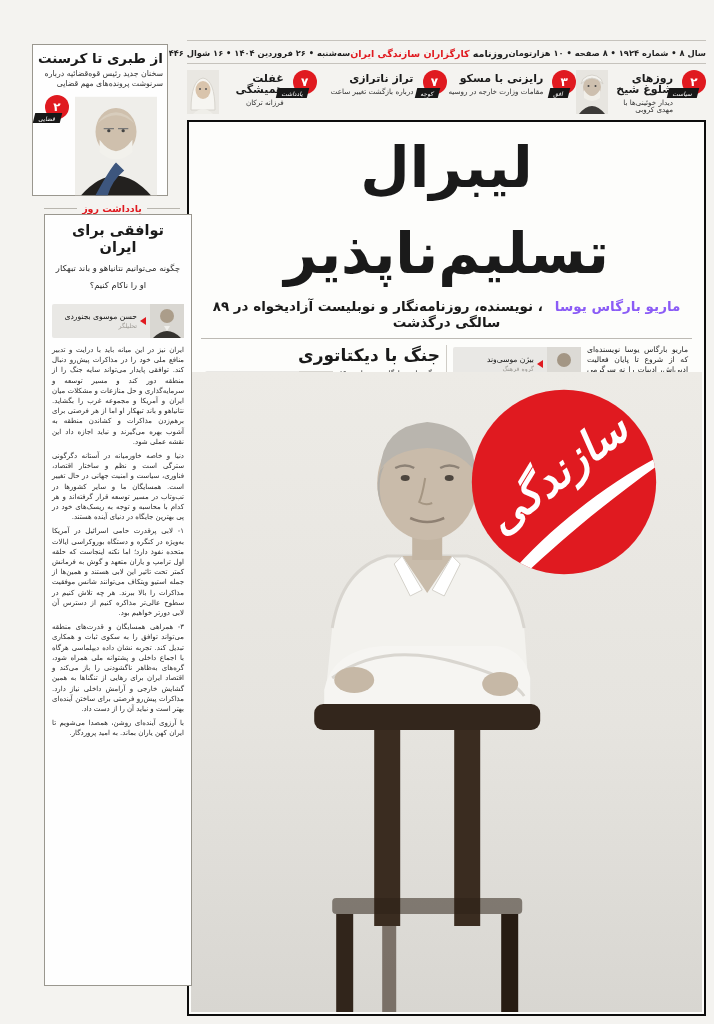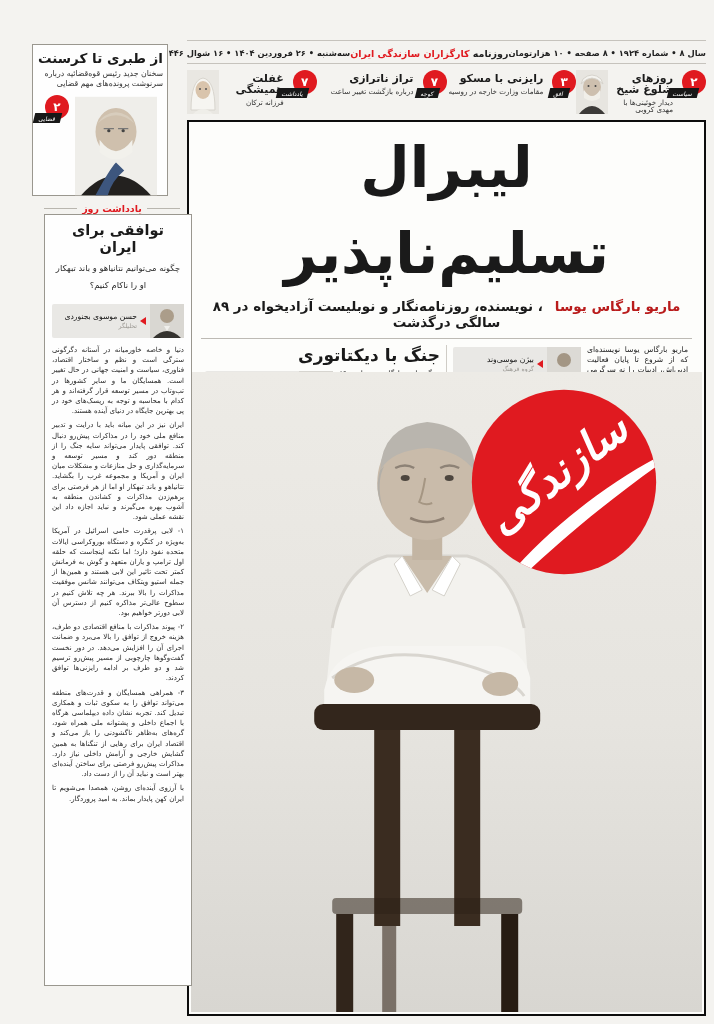--- a/index.html
+++ b/index.html
@@ -71,21 +71,21 @@
   .teaser .ts{font-size:7.2px;color:#333;display:block;margin-top:4px;}
   .teaser .tph{width:32px;height:44px;flex:0 0 32px;margin-right:2px;}
 
   
   #main-frame{
     position:absolute;right:8px;top:120px;width:519px;height:896px;
     border:2.5px solid #0d0d0d;background:#fdfdfb;box-sizing:border-box;
   }
   #headline{font-size:57px;font-weight:900;text-align:center;margin-top:2px;letter-spacing:-1px;line-height:86px;}
   #subhead{font-size:13.5px;font-weight:bold;text-align:center;margin-top:2px;}
-  #subhead .red{color:#b91c1c;margin-left:12px;}
+  #subhead .red{color:#8b5cf6;margin-left:12px;}
   #main-rule{margin:8px 12px 0 12px;height:1px;background:#bdbab4;}
 
   #cols{display:flex;direction:rtl;margin:6px 10px 0 10px;height:134px;}
   .col{flex:1;padding:0 6px;direction:rtl;}
   .col + .col{border-left:0;border-right:1px solid #cfccc6;}
   .col .ct{font-size:17px;font-weight:900;margin:0 0 4px 0;}
   .col .body{font-size:7.6px;line-height:10.1px;text-align:justify;color:#222;}
   .col .author-chip{float:left;width:128px;margin:2px 6px 3px 0;}
   .col .more{clear:both;font-size:7.4px;font-weight:bold;text-align:left;margin-top:3px;}
   .col .more .bar{color:#e01a20;font-weight:bold;}
@@ -320,20 +320,19 @@
       <path d="M3 34 Q17 20 31 34 Z" fill="#35332f"></path>
       <path d="M14 22 L17 27 L20 22 Z" fill="#f0efec"></path>
     </svg>
     <span class="mark"></span>
     <span class="who">
       <span class="nm">حسن موسوی بجنوردی</span>
       <span class="rl">تحلیلگر</span>
     </span>
   </div>
   <div class="body">
+    <p>ایران نیز در این میانه باید با درایت و تدبیر منافع ملی خود را در مذاکرات پیش‌رو دنبال کند. توافقی پایدار می‌تواند سایه جنگ را از منطقه دور کند و مسیر توسعه و سرمایه‌گذاری و حل منازعات و مشکلات میان ایران و آمریکا و مجموعه غرب را بگشاید. نتانیاهو و باند تبهکار او اما از هر فرصتی برای برهم‌زدن مذاکرات و کشاندن منطقه به آشوب بهره می‌گیرند و نباید اجازه داد این نقشه عملی شود.</p>
     <p>دنیا و خاصه خاورمیانه در آستانه دگرگونی سترگی است و نظم و ساختار اقتصاد، فناوری، سیاست و امنیت جهانی در حال تغییر است. همسایگان ما و سایر کشورها در تب‌وتاب در مسیر توسعه قرار گرفته‌اند و هر کدام با محاسبه و توجه به ریسک‌های خود در پی بهترین جایگاه در دنیای آینده هستند.</p>
-    <p>ایران نیز در این میانه باید با درایت و تدبیر منافع ملی خود را در مذاکرات پیش‌رو دنبال کند. توافقی پایدار می‌تواند سایه جنگ را از منطقه دور کند و مسیر توسعه و سرمایه‌گذاری و حل منازعات و مشکلات میان ایران و آمریکا و مجموعه غرب را بگشاید. نتانیاهو و باند تبهکار او اما از هر فرصتی برای برهم‌زدن مذاکرات و کشاندن منطقه به آشوب بهره می‌گیرند و نباید اجازه داد این نقشه عملی شود.</p>
     <p>۱- لابی پرقدرت حامی اسرائیل در آمریکا به‌ویژه در کنگره و دستگاه بوروکراسی ایالات متحده نفوذ دارد؛ اما نکته اینجاست که حلقه اول ترامپ و یاران متعهد و گوش به فرمانش کمتر تحت تاثیر این لابی هستند و همین‌ها از جمله استیو ویتکاف می‌توانند شانس موفقیت مذاکرات را بالا ببرند. هر چه تلاش کنیم در سطوح عالی‌تر مذاکره کنیم از دسترس آن لابی دورتر خواهیم بود.</p>
-    <p>۲- پیوند مذاکرات با منافع اقتصادی دو طرف، هزینه خروج از توافق را بالا می‌برد و ضمانت اجرای آن را افزایش می‌دهد. در دور نخست گفت‌وگوها چارچوبی از مسیر پیش‌رو ترسیم شد و دو طرف بر ادامه رایزنی‌ها توافق کردند.</p>
     <p>۳- همراهی همسایگان و قدرت‌های منطقه می‌تواند توافق را به سکوی ثبات و همکاری تبدیل کند. تجربه نشان داده دیپلماسی هرگاه با اجماع داخلی و پشتوانه ملی همراه شود، گره‌های به‌ظاهر ناگشودنی را باز می‌کند و اقتصاد ایران برای رهایی از تنگناها به همین گشایش خارجی و آرامش داخلی نیاز دارد. مذاکرات پیش‌رو فرصتی برای ساختن آینده‌ای بهتر است و نباید آن را از دست داد.</p>
-    <p>با آرزوی آینده‌ای روشن، همصدا می‌شویم تا ایران کهن پایدار بماند. به امید پروردگار.</p>
+    <p>با آرزوی آینده‌ای روشن، همصدا می‌شویم تا ایران کهن یاران بماند. به امید پروردگار.</p>
   </div>
 </div>
 
 </body></html>

